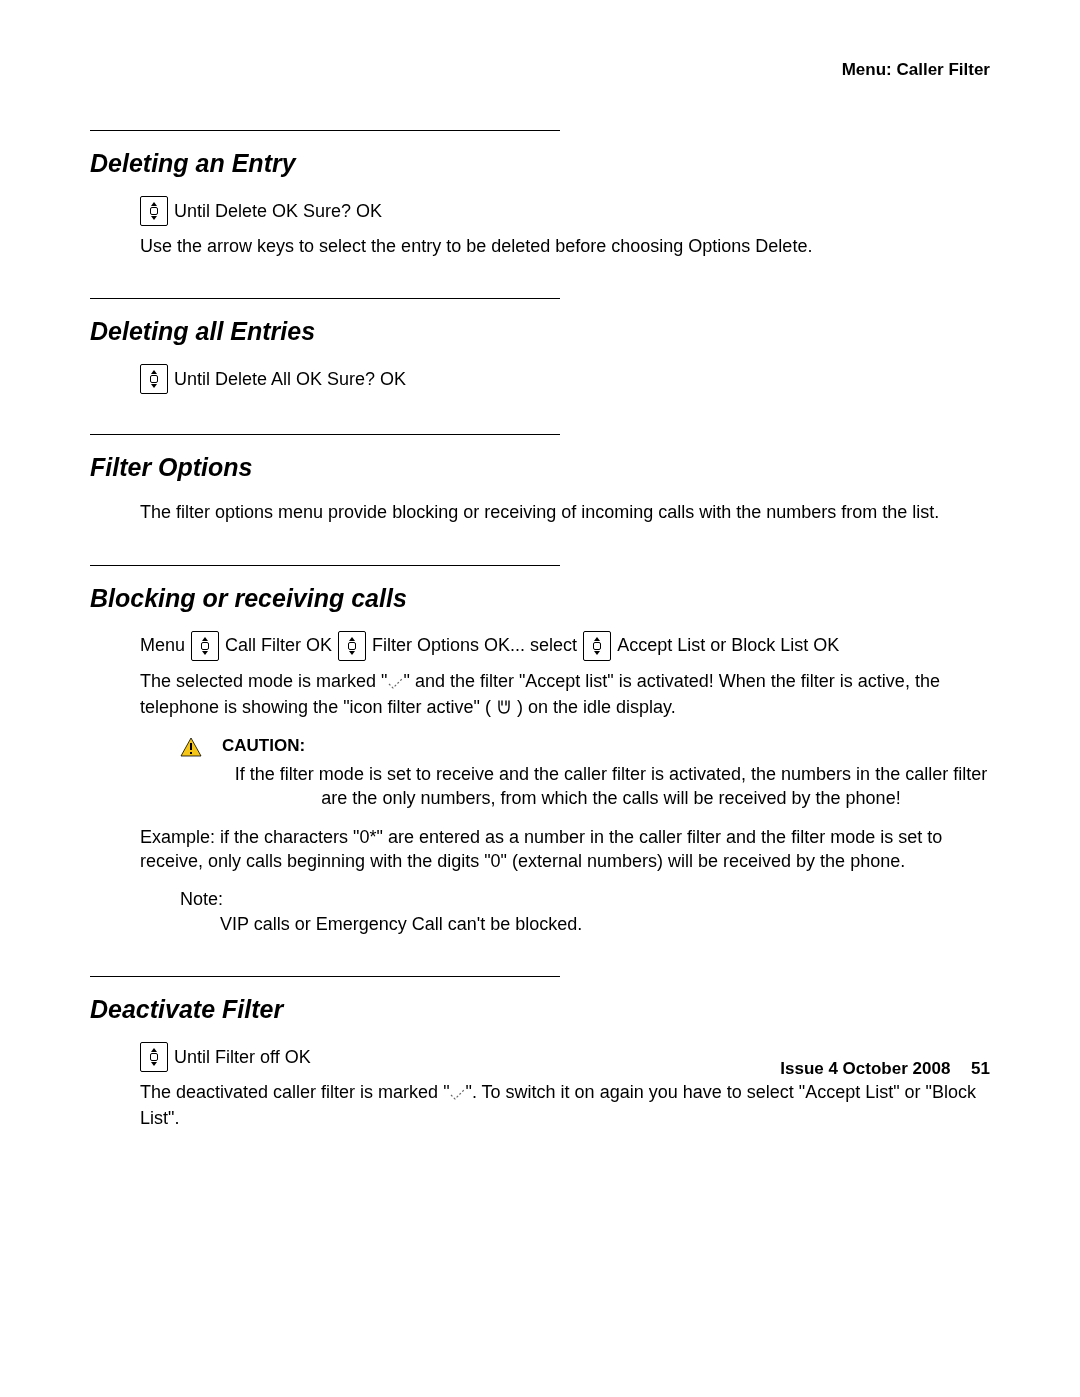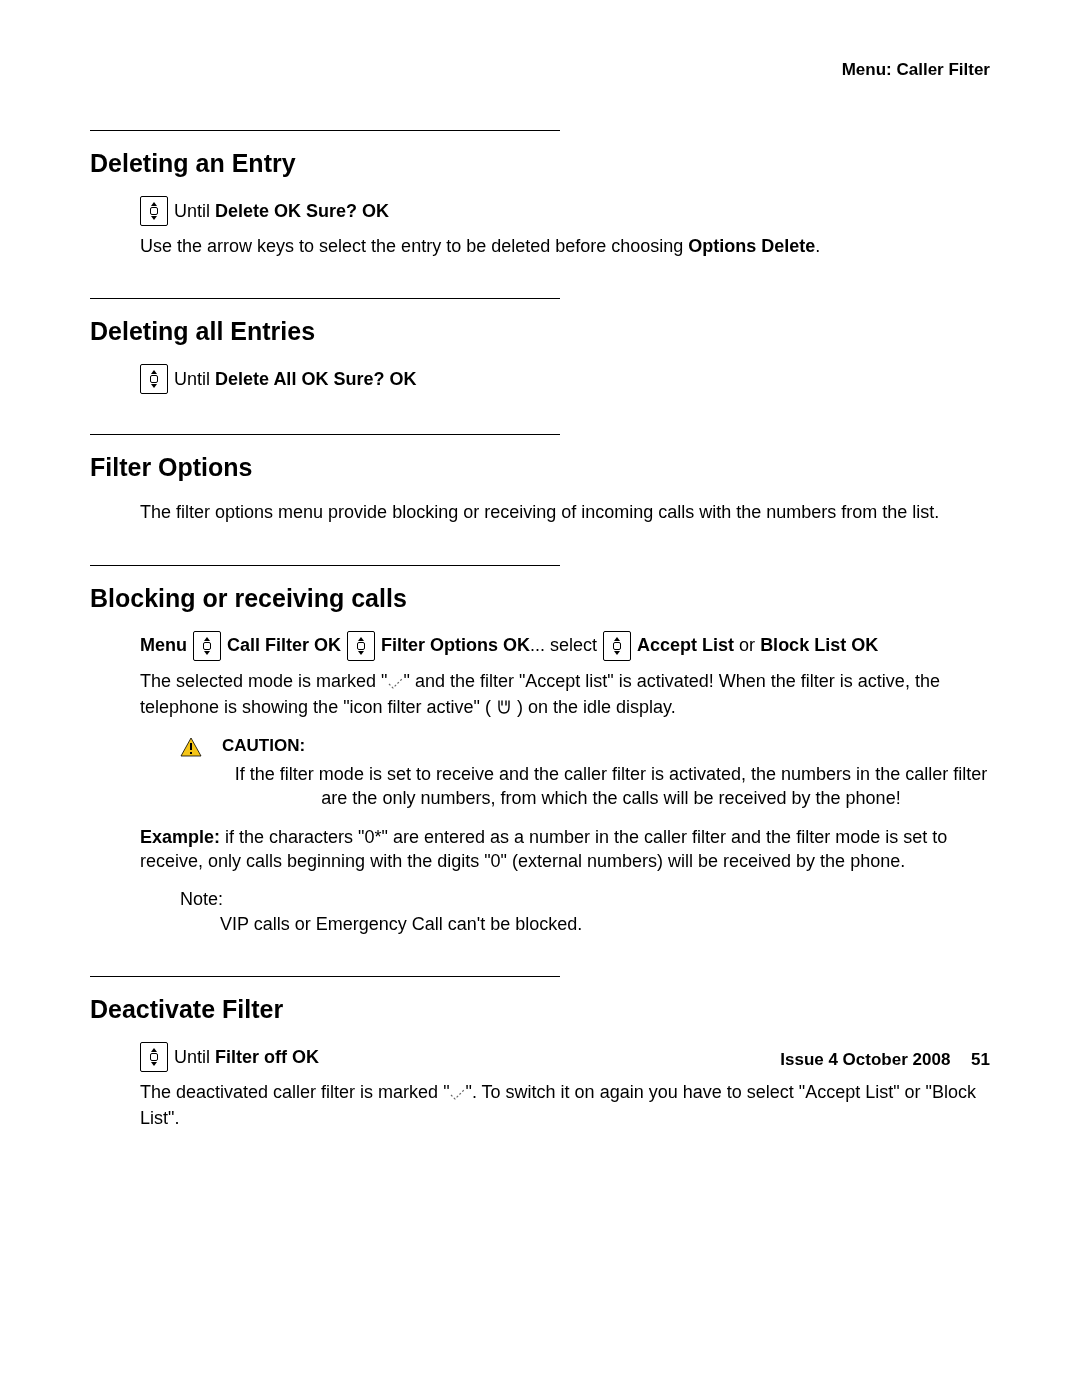--- a/index.html
+++ b/index.html
@@ -28,20 +28,21 @@
   .rule {
     border: none;
     border-top: 1px solid #000;
     width: 470px;
     margin: 0 0 18px 0;
   }
   h2 {
     font-size: 25px;
     font-weight: bold;
     margin: 11px 0 18px 0;
+    font-style: italic;
   }
   .body {
     margin-left: 50px;
     font-size: 18px;
     line-height: 1.35;
   }
   .step {
     display: flex;
     flex-wrap: wrap;
     align-items: center;
@@ -58,21 +59,21 @@
     border: 1px solid #000;
     border-radius: 2px;
     font-size: 7px;
     line-height: 1;
     vertical-align: middle;
   }
   .navkey .tri-up { width:0;height:0;border-left:3px solid transparent;border-right:3px solid transparent;border-bottom:4px solid #000; }
   .navkey .knob { width:6px;height:6px;border:1px solid #000;border-radius:2px;margin:1px 0; }
   .navkey .tri-down { width:0;height:0;border-left:3px solid transparent;border-right:3px solid transparent;border-top:4px solid #000; }
   .para { margin: 8px 0 0 0; }
-  b { font-weight: bold; }
+  b { font-weight: normal; }
   .caution-block {
     margin-left: 40px;
     margin-top: 14px;
     margin-bottom: 14px;
   }
   .caution-head {
     display: flex;
     align-items: center;
     gap: 20px;
     font-weight: bold;
@@ -93,21 +94,21 @@
     margin-left: 40px;
     margin-top: 14px;
   }
   .note-head { font-weight: normal; font-size: 18px; }
   .note-body { margin-left: 40px; font-size: 18px; }
   .inline-icon {
     display:inline-block; vertical-align: -2px;
   }
   .footer {
     position: absolute;
-    bottom: 76px;
+    bottom: 67px;
     right: 90px;
     font-size: 17px;
     font-weight: bold;
   }
   .footer .pnum { margin-left: 16px; }
 </style>
 </head>
 <body>
 
 <div class="page">

